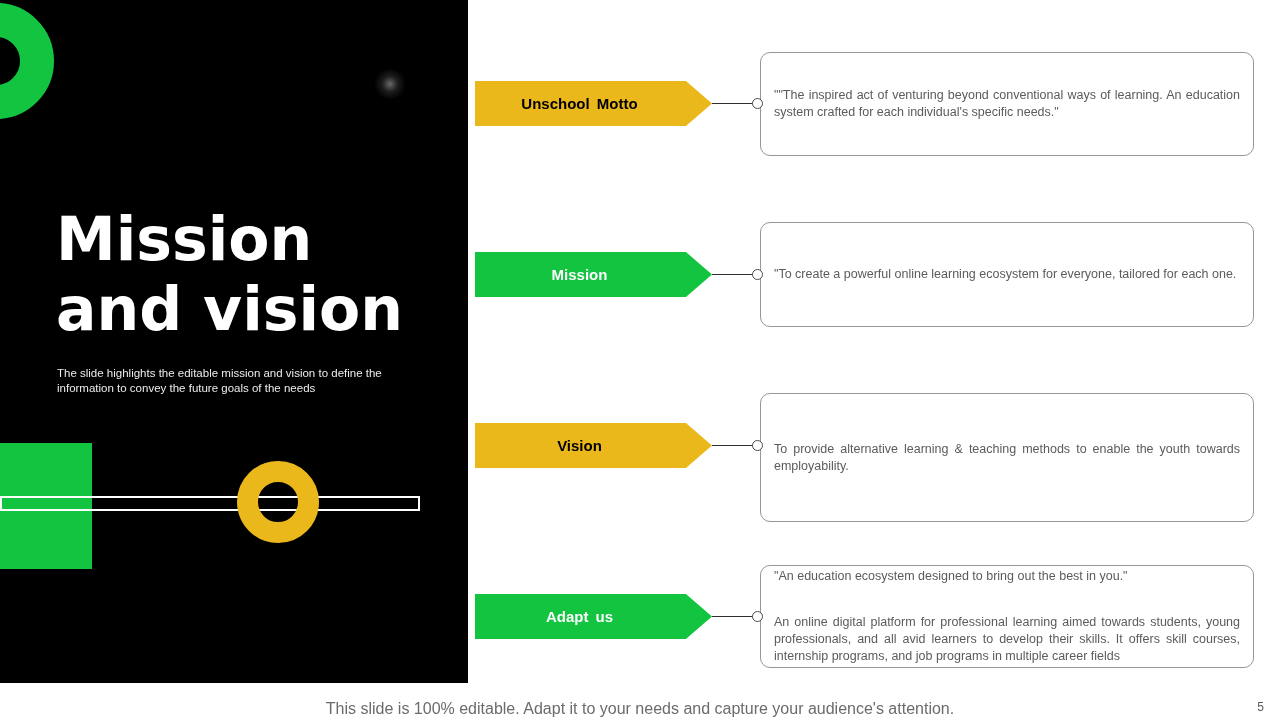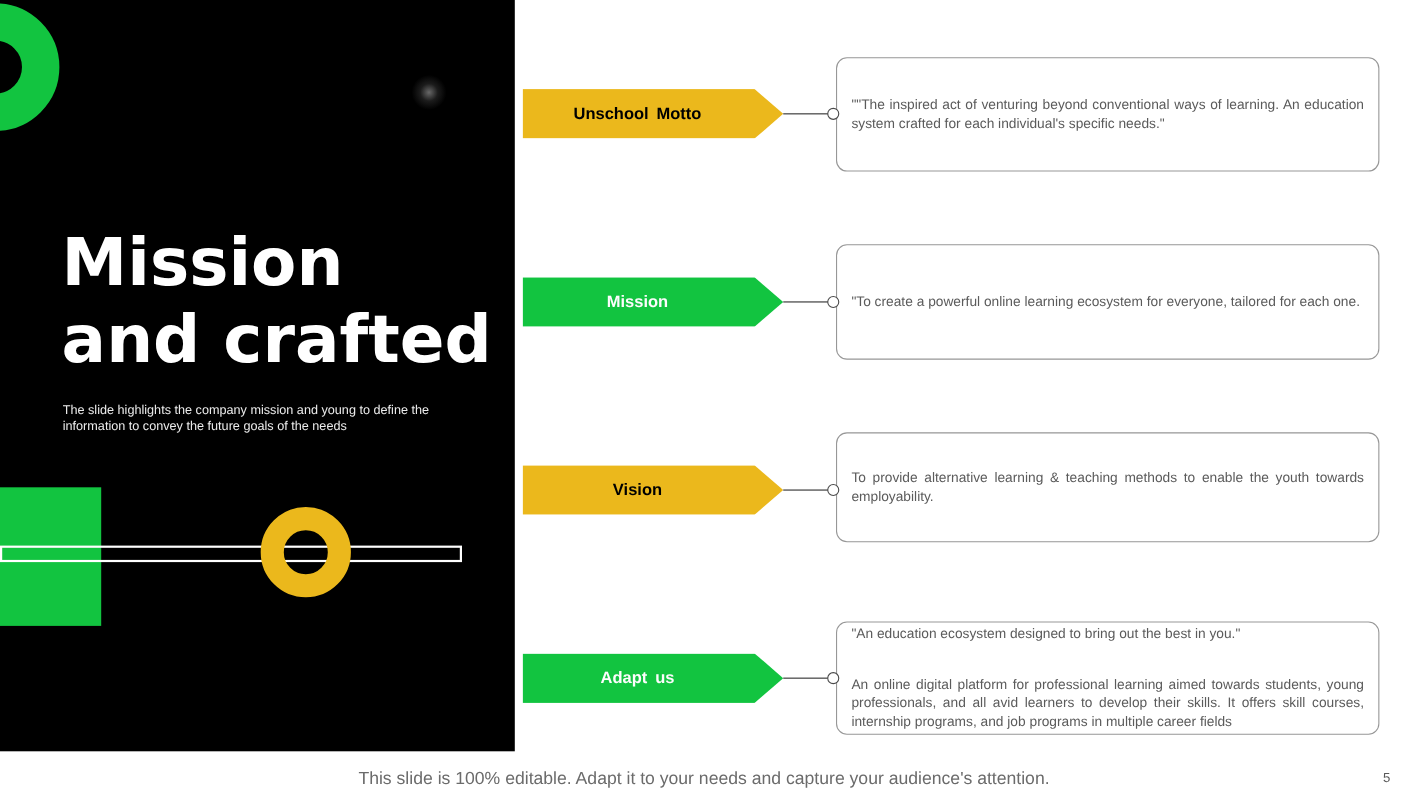--- a/index.html
+++ b/index.html
@@ -150,24 +150,24 @@
 </head>
 <body>
 
 <div class="slide">
 
   <div class="left-panel">
     <div class="green-ring"></div>
     <div class="faint-dot"></div>
     <h1 class="title">
       <span>Mission</span>
-      <span>and crafted</span>
+      <span>and vision</span>
     </h1>
     <p class="subtitle">
-      <span>The slide highlights the company mission and young to define the</span>
+      <span>The slide highlights the editable mission and vision to define the</span>
       <span>information to convey the future goals of the needs</span>
     </p>
     <div class="green-square"></div>
     <div class="yellow-ring"></div>
   </div>
   <div class="outline-bar"></div>
 
   <div class="tag yellow" style="top:81px">
     <span>Unschool Motto</span>
   </div>
@@ -184,21 +184,21 @@
   <div class="node" style="top:269px"></div>
   <div class="tbox" style="top:222px; height:105px">
     <p>"To create a powerful online learning ecosystem for everyone, tailored for each one.</p>
   </div>
 
   <div class="tag yellow" style="top:423px">
     <span>Vision</span>
   </div>
   <div class="connector" style="top:445px"></div>
   <div class="node" style="top:440px"></div>
-  <div class="tbox" style="top:393px; height:100px">
+  <div class="tbox" style="top:393px; height:129px">
     <p>To provide alternative learning &amp; teaching methods to enable the youth towards employability.</p>
   </div>
 
   <div class="tag green" style="top:594px">
     <span>Adapt us</span>
   </div>
   <div class="connector" style="top:616px"></div>
   <div class="node" style="top:611px"></div>
   <div class="tbox" style="top:565px; height:103px">
     <p>"An education ecosystem designed to bring out the best in you."</p>

